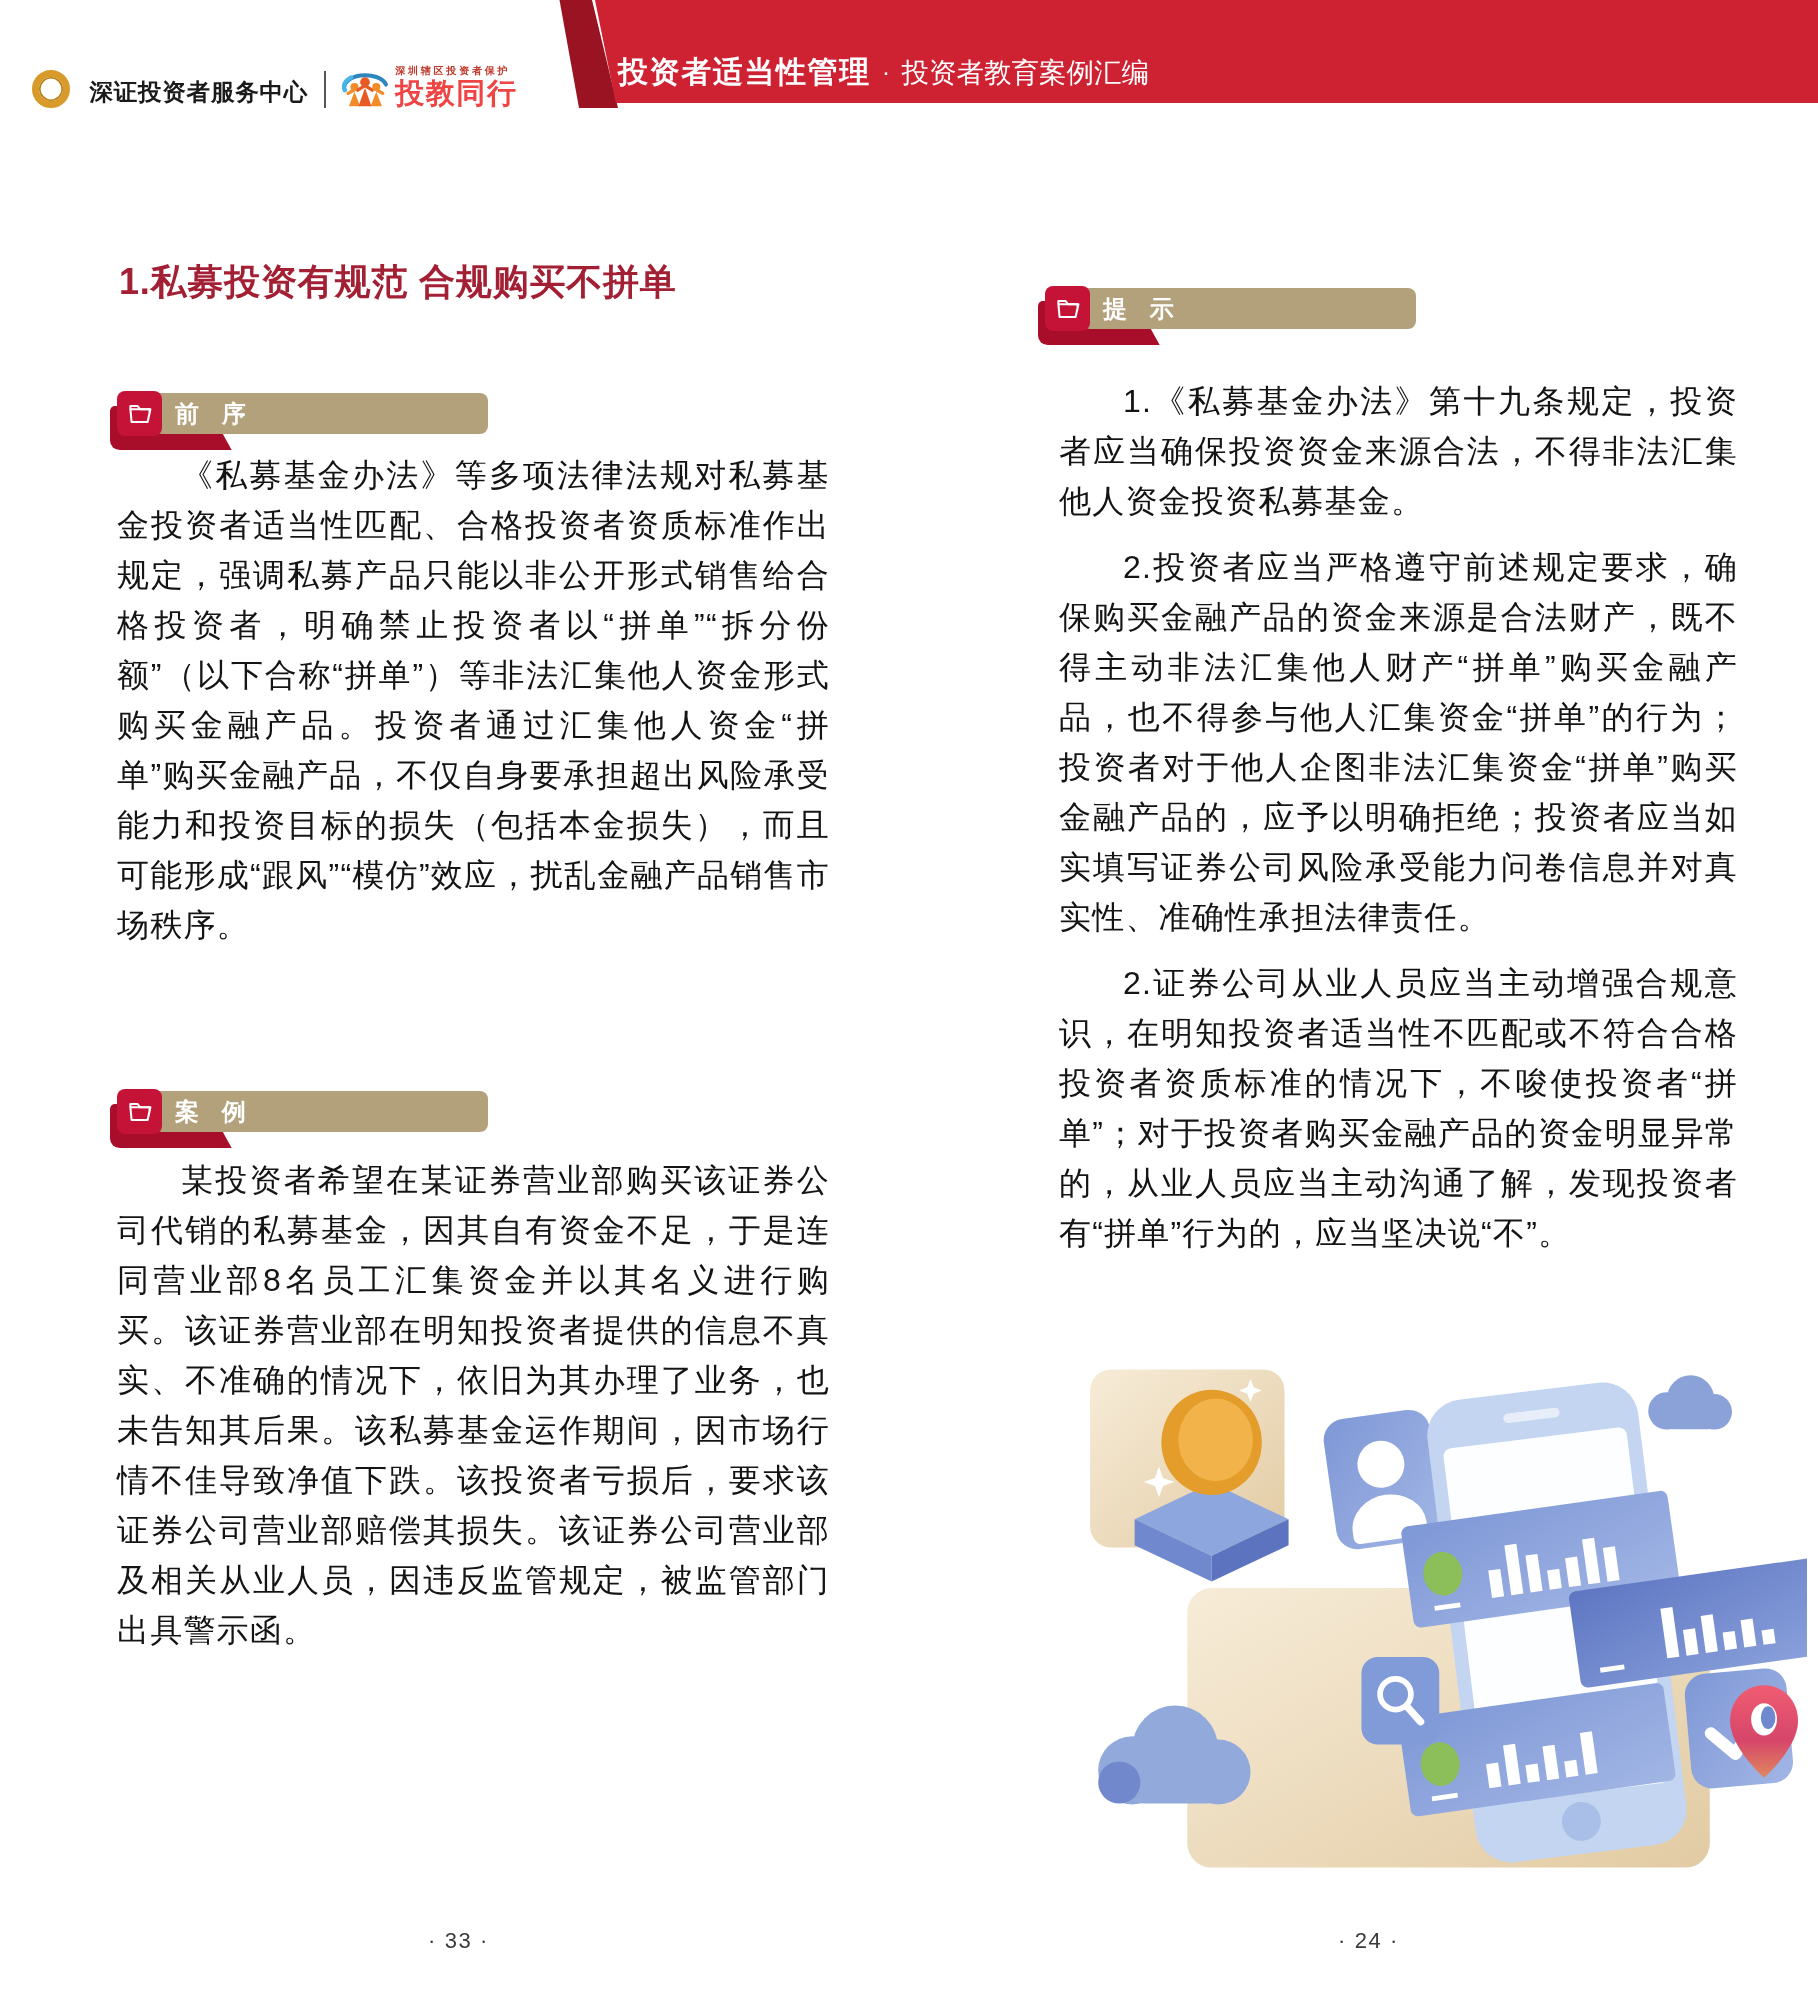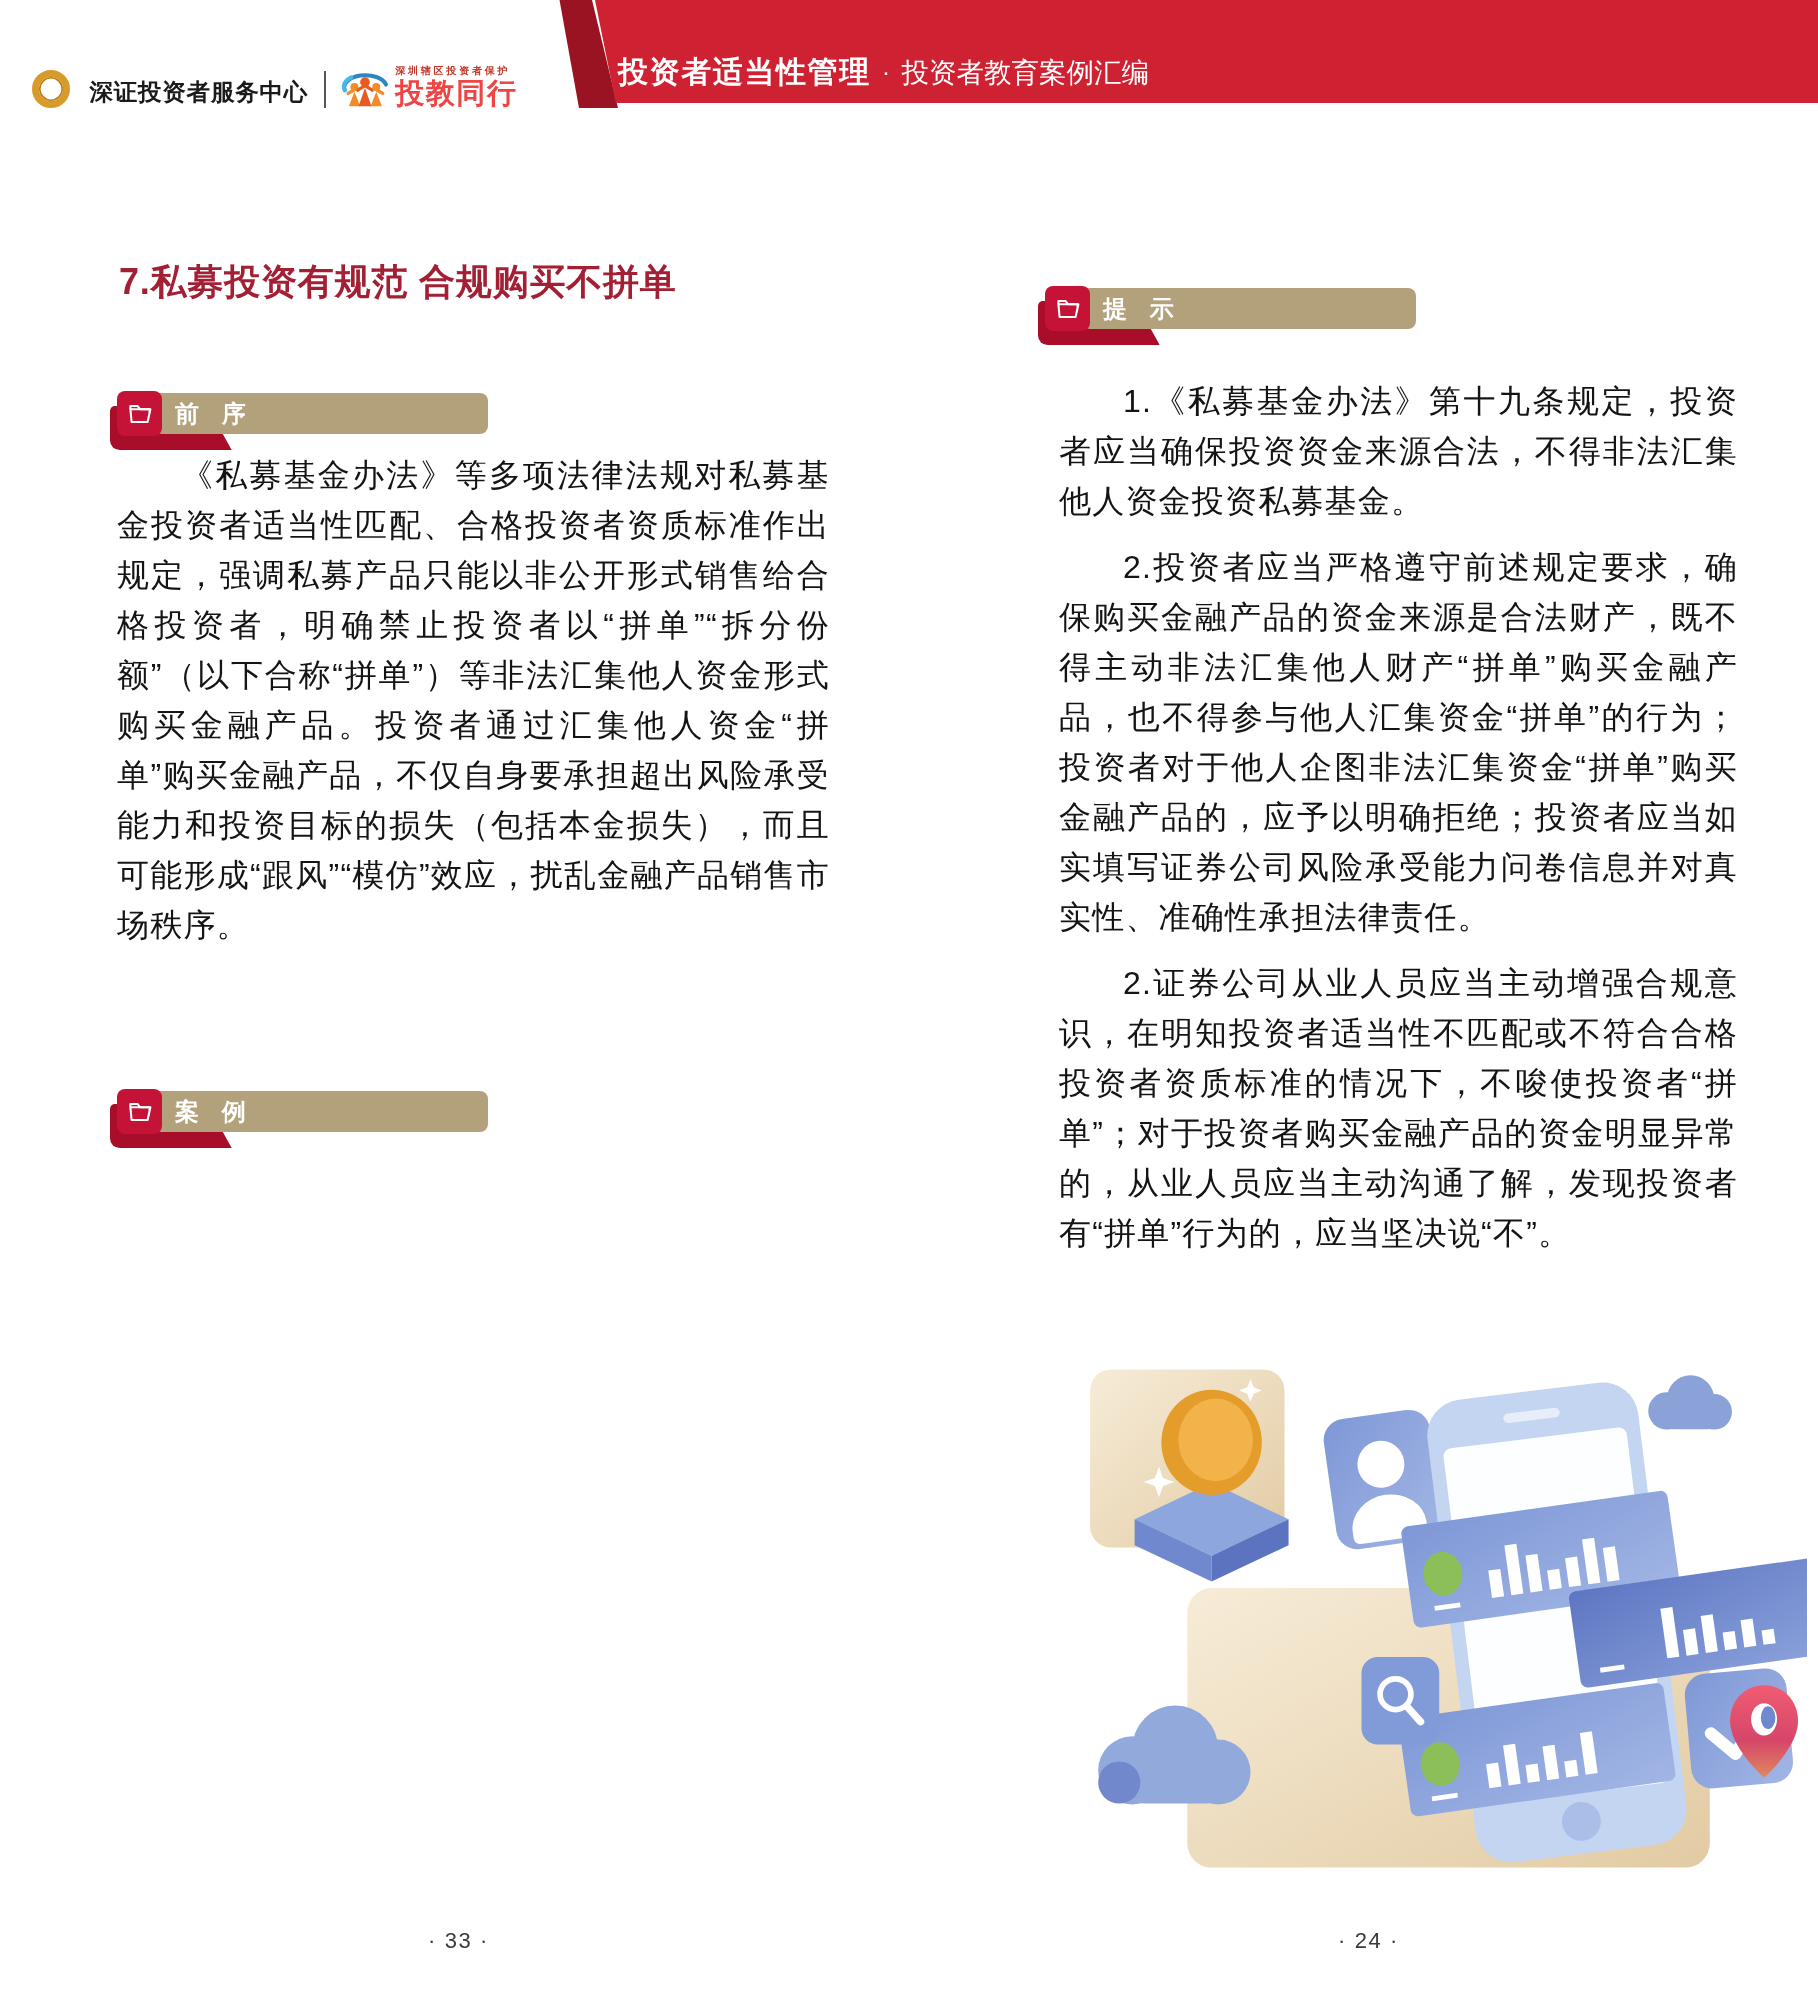--- a/index.html
+++ b/index.html
@@ -82,21 +82,21 @@
       </span>
     </span>
   </div>
 
   <div class="banner-fold"></div>
   <div class="banner"></div>
   <div class="banner-text">
     <b>投资者适当性管理</b><span class="banner-dot">·</span><span>投资者教育案例汇编</span>
   </div>
 
-  <h1 class="doc-title">7.私募投资有规范 合规购买不拼单</h1>
+  <h1 class="doc-title">1.私募投资有规范 合规购买不拼单</h1>
 
   <div class="sec" style="left:117px;top:393px;">
     <div class="sec-ribbon"></div>
     <div class="sec-bar">
       <span>前 序</span>
     </div>
     <div class="sec-badge">
       <svg width="26" height="24" viewBox="0 0 32 30">
         <path d="M4 9 V5 h9 l3 4 h12 v4" fill="none" stroke="#fff" stroke-width="2.6" stroke-linejoin="round"></path>
         <path d="M4 9 h25 l-3.5 16 H5.5 Z" fill="none" stroke="#fff" stroke-width="2.6" stroke-linejoin="round"></path>
@@ -112,20 +112,21 @@
       <span>案 例</span>
     </div>
     <div class="sec-badge">
       <svg width="26" height="24" viewBox="0 0 32 30">
         <path d="M4 9 V5 h9 l3 4 h12 v4" fill="none" stroke="#fff" stroke-width="2.6" stroke-linejoin="round"></path>
         <path d="M4 9 h25 l-3.5 16 H5.5 Z" fill="none" stroke="#fff" stroke-width="2.6" stroke-linejoin="round"></path>
       </svg>
     </div>
   </div>
 
+  <p class="body indented" style="left:117px;top:1155px;width:713px;">某投资者希望在某证券营业部购买该证券公司代销的私募基金，因其自有资金不足，于是连同营业部8名员工汇集资金并以其名义进行购买。该证券营业部在明知投资者提供的信息不真实、不准确的情况下，依旧为其办理了业务，也未告知其后果。该私募基金运作期间，因市场行情不佳导致净值下跌。该投资者亏损后，要求该证券公司营业部赔偿其损失。该证券公司营业部及相关从业人员，因违反监管规定，被监管部门出具警示函。</p>
 
   <div class="page-num" style="left:428px;top:1928px;">· 33 ·</div>
 
   <div class="sec" style="left:1045px;top:288px;">
     <div class="sec-ribbon"></div>
     <div class="sec-bar">
       <span>提 示</span>
     </div>
     <div class="sec-badge">
       <svg width="26" height="24" viewBox="0 0 32 30">

